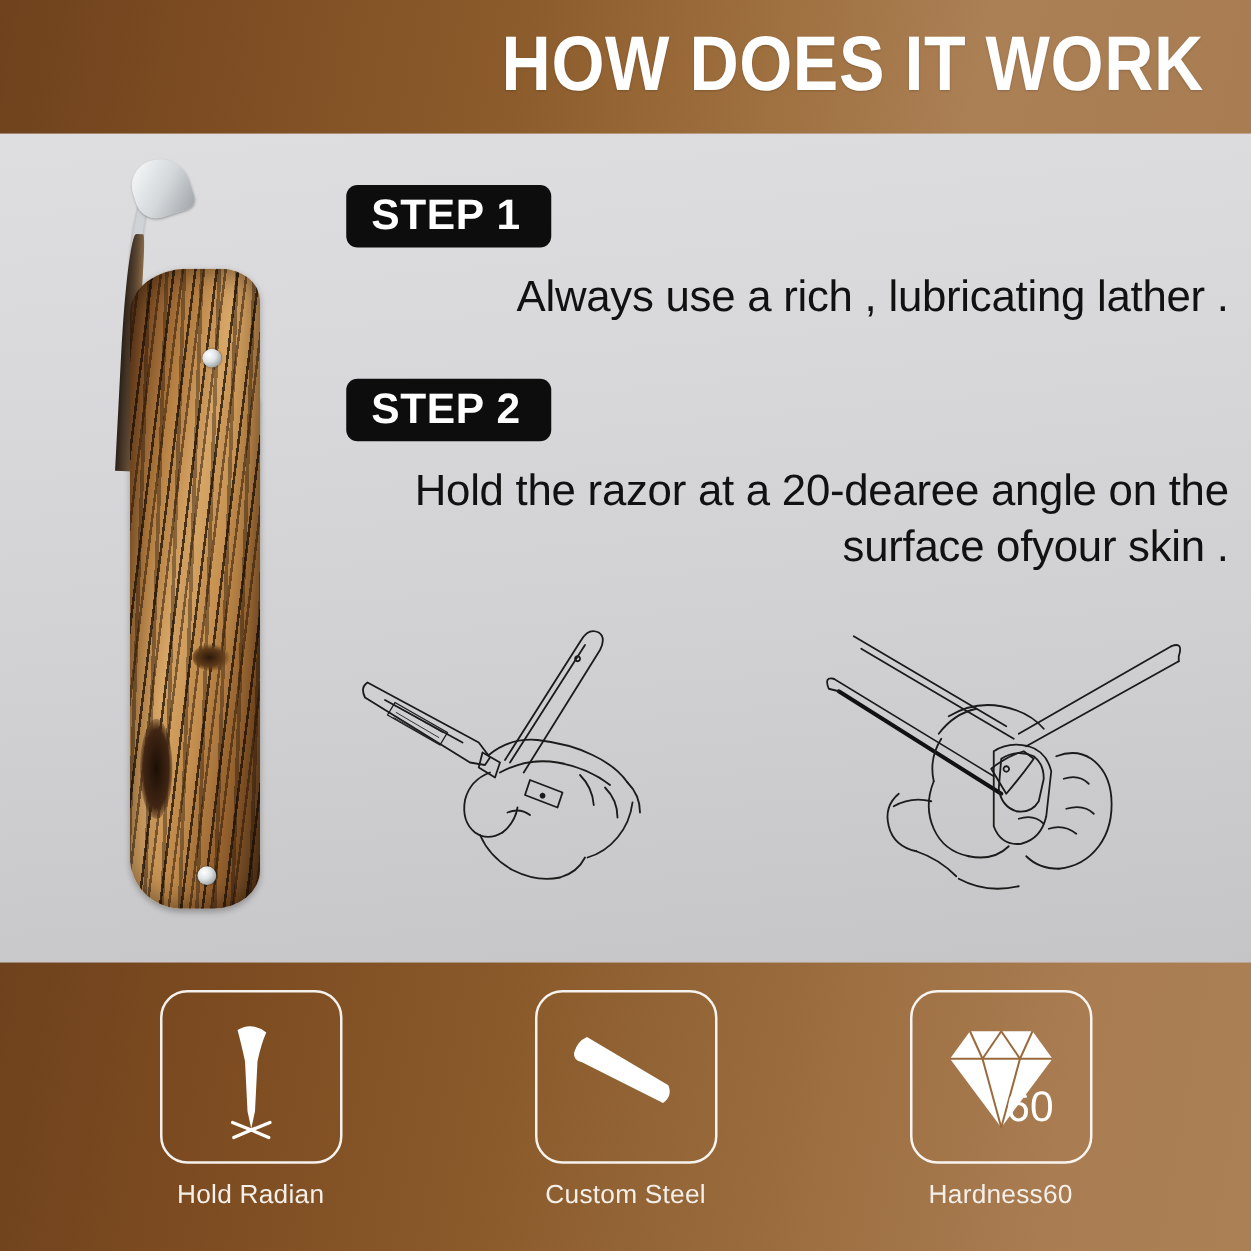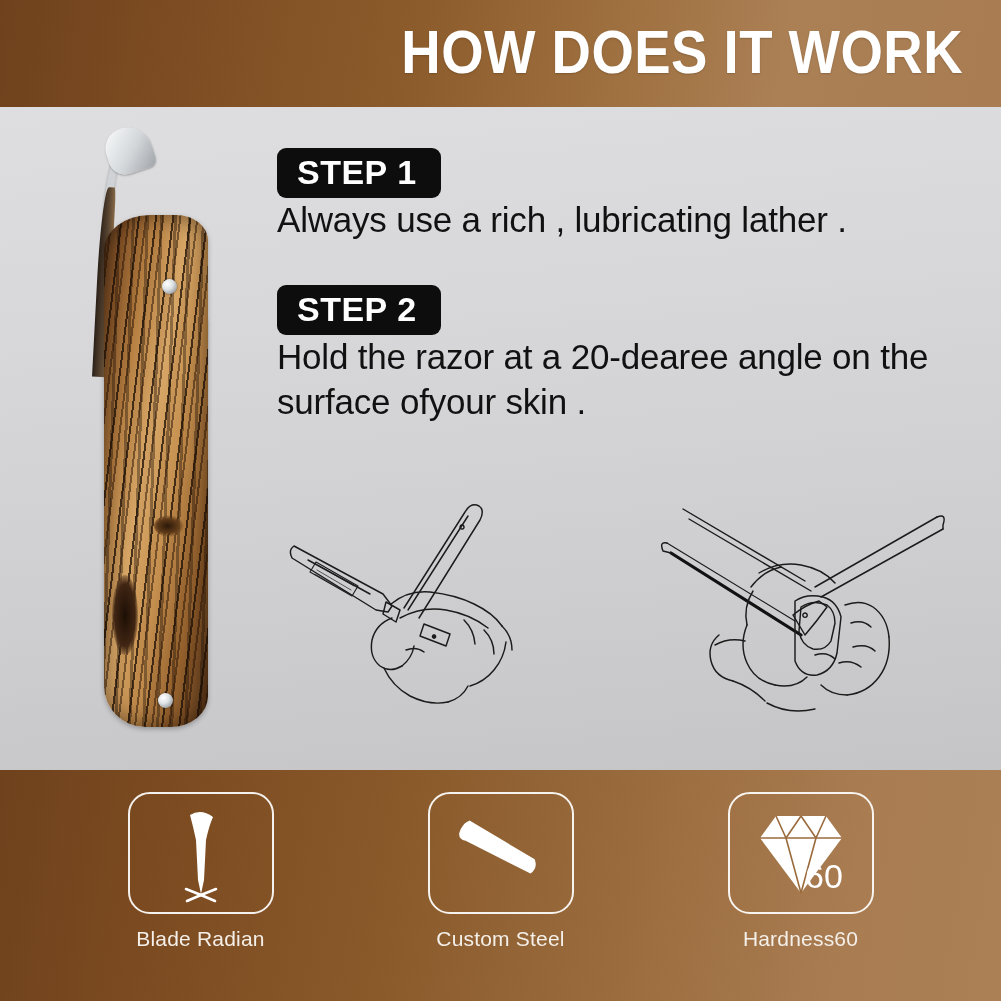--- a/index.html
+++ b/index.html
@@ -116,22 +116,23 @@
     font-weight:bold;
     letter-spacing:.5px;
     padding:7px 24px 9px 20px;
     border-radius:9px;
     line-height:1;
   }
   .step-text{
     color:#111111;
     font-size:35px;
     line-height:1.28;
-    margin-top:0;
+    margin-top:18px;
     letter-spacing:-.2px;
+    text-align:right;
   }
   .step-2 { margin-top:42px; }
 
   
   .illus{ position:absolute; }
   .illus-left{ left:288px; top:393px; width:330px; height:220px; }
   .illus-right{ left:655px; top:388px; width:320px; height:225px; }
 
   
   .footer{
@@ -139,21 +140,21 @@
     background:linear-gradient(100deg,#6f421d 0%,#7b4a20 16%,#8a5a2b 40%,#9a6c3d 62%,#a97c52 84%,#ab8055 100%);
     overflow:hidden;
   }
   .features{
     position:absolute; left:0; top:0; width:1001px; height:231px;
     display:flex; align-items:flex-start; justify-content:center;
     gap:140px; padding-top:22px;
   }
   .feature{ width:160px; display:flex; flex-direction:column; align-items:center; }
   .feature-box{
-    width:146px; height:122px;
+    width:146px; height:139px;
     border:2.5px solid rgba(255,255,255,.92);
     border-radius:22px;
     display:flex; align-items:center; justify-content:center;
     position:relative;
   }
   .feature-label{
     margin-top:13px;
     color:#f4efe9;
     font-size:21px;
     white-space:nowrap;
@@ -285,21 +286,21 @@
         <svg width="110" height="110" viewBox="0 0 110 110">
           <path d="M44 17 Q55 10 67 19 Q63 28 60 42 L58 82 L55 96 L52 82 L50 42 Q47 28 44 17 Z" fill="#ffffff"></path>
           <g stroke="#ffffff" stroke-width="2.6" stroke-linecap="round">
             <line x1="55" y1="97" x2="40" y2="91"></line>
             <line x1="55" y1="97" x2="70" y2="91"></line>
             <line x1="55" y1="97" x2="41" y2="103"></line>
             <line x1="55" y1="97" x2="69" y2="103"></line>
           </g>
         </svg>
       </div>
-      <div class="feature-label">Blade Radian</div>
+      <div class="feature-label">Hold Radian</div>
     </div>
 
     <div class="feature">
       <div class="feature-box">
         <svg width="116" height="116" viewBox="0 0 116 116">
           <path d="M17 36 Q20 27 28 24 L91 66 Q94 75 86 80 L23 44 Q16 42 17 36 Z" fill="#ffffff" transform="rotate(-3 58 52)"></path>
         </svg>
       </div>
       <div class="feature-label">Custom Steel</div>
     </div>

